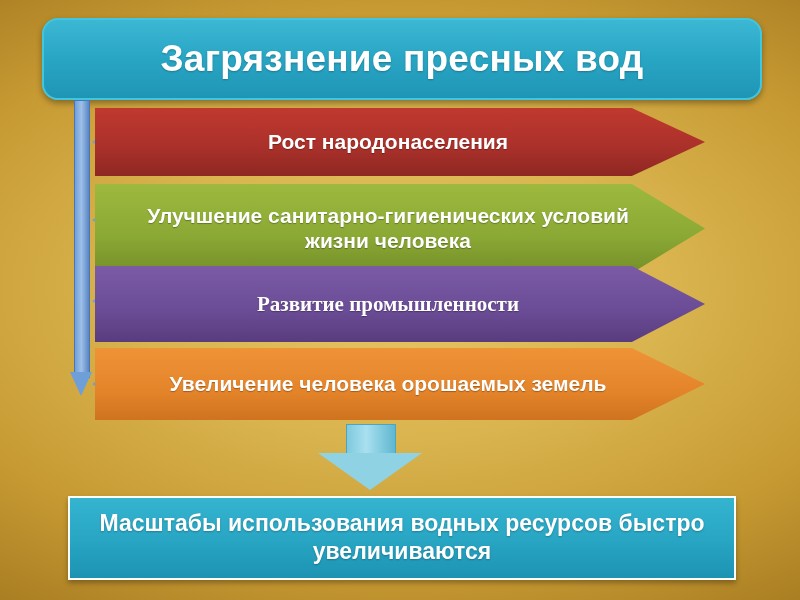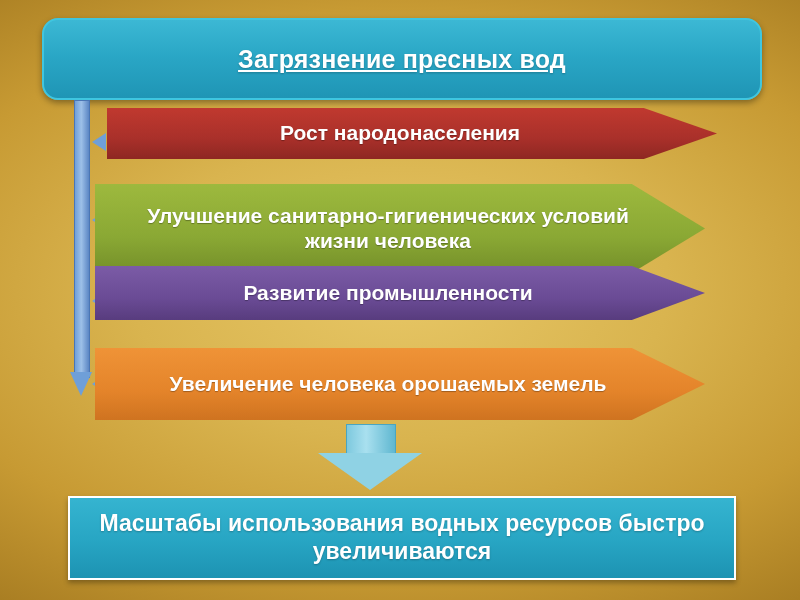--- a/index.html
+++ b/index.html
@@ -29,26 +29,25 @@
     background: linear-gradient(to bottom, #3cb8d4 0%, #2aa7c6 45%, #1f95b5 100%);
     border: 2px solid #3fc6e0;
     border-radius: 16px;
     box-shadow: 0 3px 6px rgba(0,0,0,0.35);
     display: flex;
     align-items: center;
     justify-content: center;
   }
   #title-text {
     color: #ffffff;
-    font-size: 25px;
+    font-size: 37px;
     font-weight: bold;
     text-align: center;
     letter-spacing: 0.2px;
     text-shadow: 0 1px 2px rgba(0,0,0,0.25);
-    text-decoration: underline;
   }
   
   #left-connector {
     position: absolute;
     left: 70px;
     top: 100px;
     width: 22px;
     height: 300px;
   }
   #left-connector .bar {
@@ -90,30 +89,31 @@
     font-size: 21px;
     font-weight: bold;
     box-sizing: border-box;
     padding: 4px 46px 4px 22px;
     line-height: 1.16;
     text-shadow: 0 1px 1px rgba(0,0,0,0.3);
     clip-path: polygon(0% 0%, 88% 0%, 100% 50%, 88% 100%, 0% 100%);
     filter: drop-shadow(0 3px 3px rgba(0,0,0,0.35));
   }
   #chev-0 {
-    left: 107px; top: 108px; width: 610px; height: 51px;
+    left: 95px; top: 108px; width: 610px; height: 68px;
     background: linear-gradient(to bottom, #c0392f 0%, #a9302a 60%, #8e2722 100%);
   }
   #chev-1 {
     left: 95px; top: 184px; width: 610px; height: 89px;
     background: linear-gradient(to bottom, #9db93e 0%, #8aa834 60%, #748f29 100%);
   }
   #chev-2 {
-    left: 95px; top: 266px; width: 610px; height: 54px;
+    left: 95px; top: 266px; width: 610px; height: 76px;
     background: linear-gradient(to bottom, #7b5ba6 0%, #6a4b95 60%, #583c7e 100%);
+    font-family: Liberation Serif, serif;
   }
   #chev-3 {
     left: 95px; top: 348px; width: 610px; height: 72px;
     background: linear-gradient(to bottom, #ef9337 0%, #e4842a 60%, #cf7320 100%);
   }
   
   #down-arrow {
     position: absolute;
     left: 318px;
     top: 424px;

